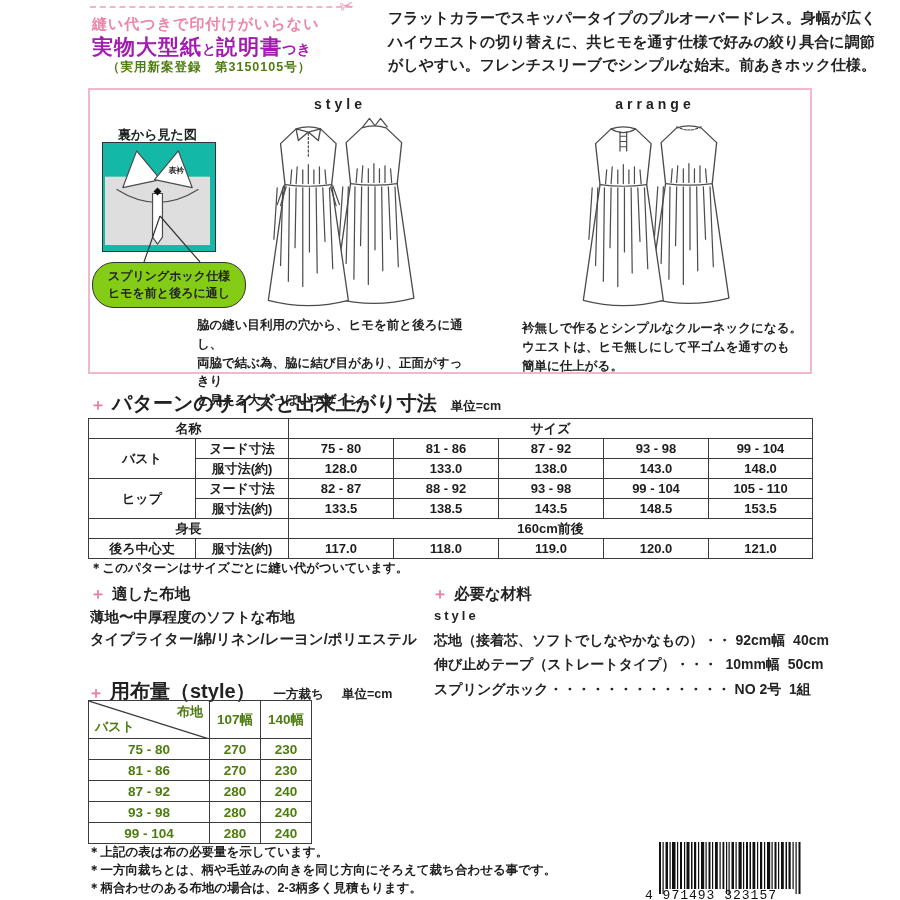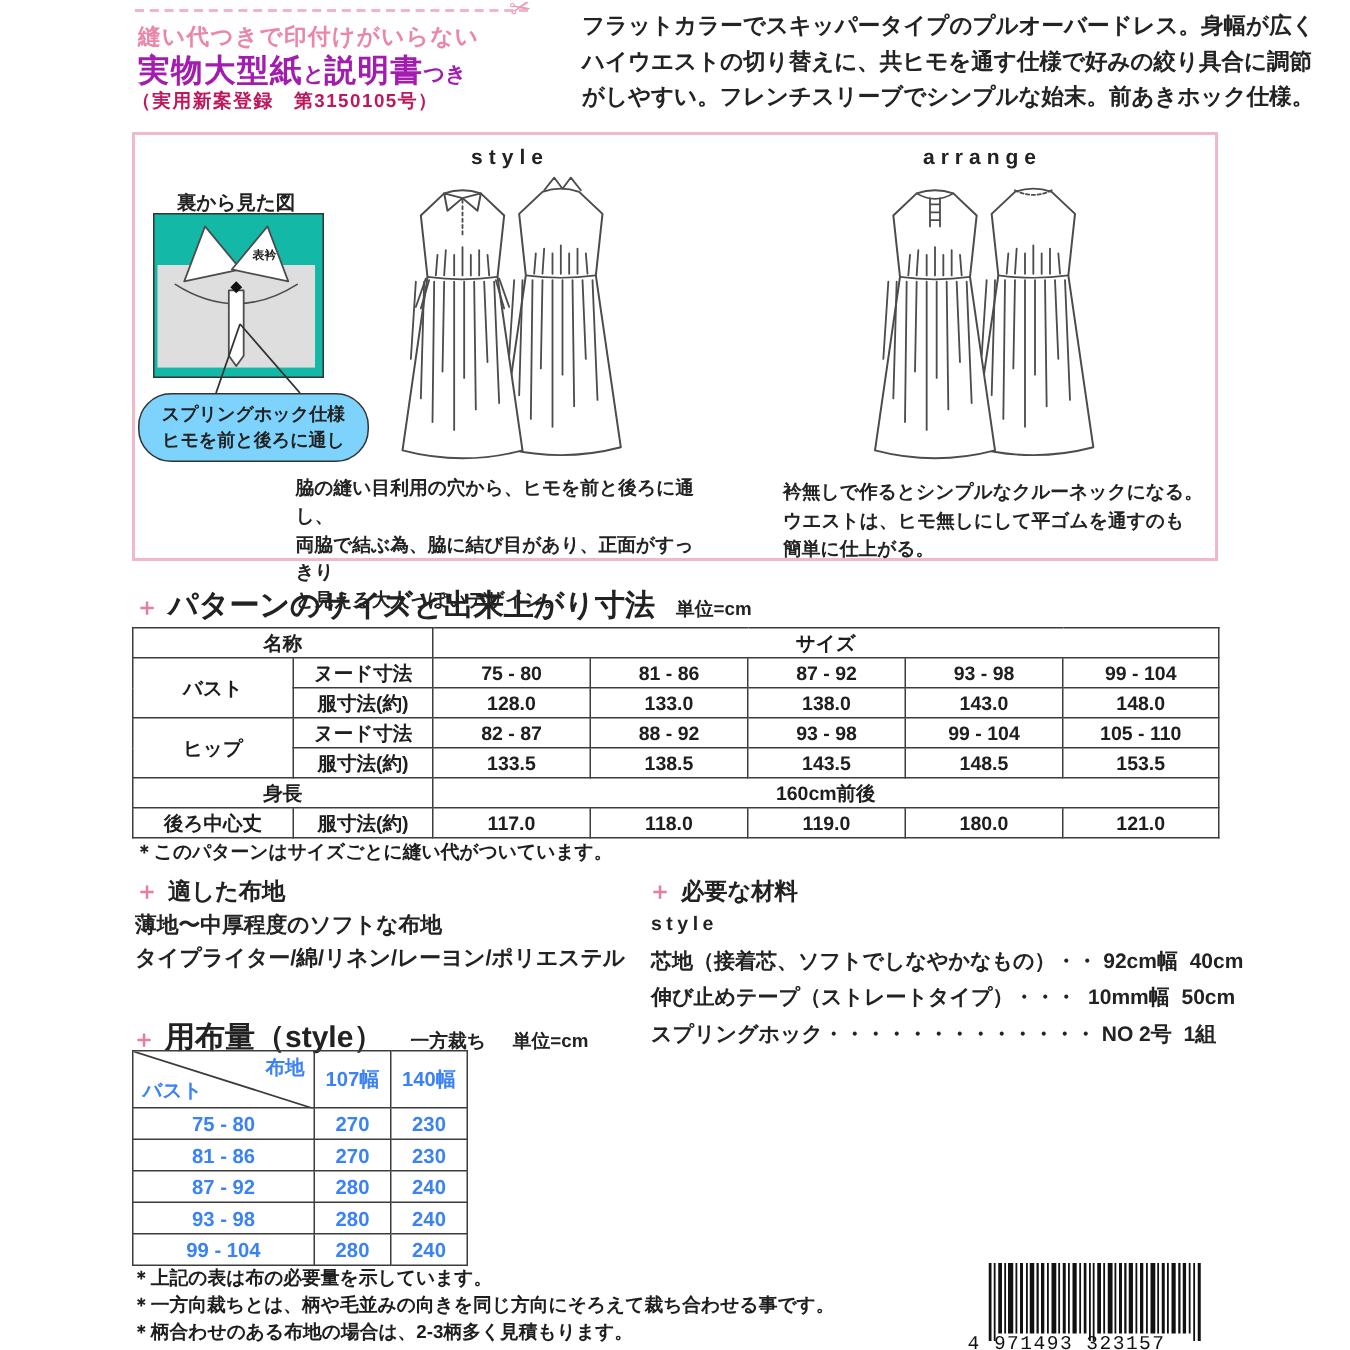--- a/index.html
+++ b/index.html
@@ -10,32 +10,32 @@
     font-weight:600;
   }
   .abs{position:absolute;}
   
   .stamp-dash{left:90px;top:6px;width:262px;border-top:2px dashed #f3b4ca;}
   .scissors{left:340px;top:-4px;color:#ee9ab5;font-size:17px;transform:rotate(-12deg);font-weight:400;}
   .stamp-l1{left:92px;top:15px;font-size:15px;color:#ec86a8;letter-spacing:1px;}
   .stamp-l2{left:92px;top:33px;color:#a21caf;}
   .stamp-l2 .big{font-size:21px;letter-spacing:1px;}
   .stamp-l2 .small{font-size:14px;}
-  .stamp-l3{left:88px;top:59px;font-size:12.5px;color:#be185d;letter-spacing:1px;}
+  .stamp-l3{left:107px;top:59px;font-size:12.5px;color:#4d7c0f;letter-spacing:1px;}
   
   .intro{left:388px;top:6px;width:505px;font-size:15px;line-height:1.58;color:#232323;}
   
   .style-box{left:88px;top:88px;width:720px;height:282px;border:2px solid #f0b9c9;background:#fff;}
   .sb-title{top:6px;font-size:14px;letter-spacing:4px;text-align:center;color:#222;}
   .sb-title.style{left:125px;width:250px;}
   .sb-title.arrange{left:440px;width:250px;}
   .bv-label{left:28px;top:36px;font-size:13px;color:#222;}
   .collar-box{left:12px;top:52px;width:112px;height:108px;border:1.5px solid #333;background:#14b8a6;}
   .bubble{left:2px;top:172px;width:152px;height:44px;border:1.5px solid #333;border-radius:22px;
-          background:#7dd3fc;z-index:2;display:flex;flex-direction:column;justify-content:center;
+          background:#84cc16;z-index:2;display:flex;flex-direction:column;justify-content:center;
           align-items:center;font-size:12px;line-height:1.45;color:#222;}
   .caption{font-size:12.5px;line-height:1.5;color:#232323;}
   .caption.style{left:107px;top:226px;width:268px;}
   .caption.arrange{left:432px;top:229px;width:285px;}
   .lineart{stroke:#4c4c4c;fill:none;stroke-width:1.1;stroke-linecap:round;stroke-linejoin:round;}
   .lineart-fill{stroke:#4c4c4c;fill:#ffffff;stroke-width:1.2;stroke-linejoin:round;}
   
   .sec-title{display:flex;align-items:baseline;color:#222;}
   .sec-title .plus{color:#e87ca1;font-size:16px;font-weight:700;margin-right:6px;}
   .sec-title .t{font-size:20px;font-weight:700;}
@@ -52,21 +52,21 @@
   .fabric-lines{left:90px;top:606px;width:345px;font-size:14.5px;line-height:1.52;color:#232323;}
   .materials-title{left:432px;top:584px;}
   .materials-sub{left:434px;top:608px;font-size:13px;letter-spacing:3px;color:#222;font-weight:700;}
   .materials-items{left:434px;top:628px;width:435px;font-size:14px;line-height:1.74;color:#232323;}
   .materials-items .row{white-space:nowrap;}
   
   .yard-title{left:88px;top:678px;}
   .yard-title .note2{font-size:12.5px;margin-left:18px;font-weight:700;}
   .yard-table{left:88px;top:700px;}
   .yard-table td{border:1.2px solid #3c3c3c;text-align:center;font-size:13.5px;
-                 color:#3b82f6;font-weight:600;padding:0;}
+                 color:#4d7c0f;font-weight:600;padding:0;}
   .yard-table .hdr{height:38px;}
   .yard-table .data{height:21px;}
   .diag-cell{position:relative;width:120px;}
   .diag-cell svg{position:absolute;left:0;top:0;}
   .diag-fabric{position:absolute;right:6px;top:2px;font-size:13px;}
   .diag-bust{position:absolute;left:6px;bottom:2px;font-size:13px;}
   
   .footnotes{left:88px;top:844px;font-size:12.5px;line-height:1.42;color:#1e1e1e;}
   
   .barcode{left:645px;top:842px;width:180px;height:58px;overflow:hidden;}
@@ -226,21 +226,21 @@
   <tr>
     <td colspan="2">身長</td>
     <td colspan="5">160cm前後</td>
   </tr>
   <tr>
     <td>後ろ中心丈</td>
     <td>服寸法(約)</td>
     <td>117.0</td>
     <td>118.0</td>
     <td>119.0</td>
-    <td>180.0</td>
+    <td>120.0</td>
     <td>121.0</td>
   </tr>
 </tbody>
   </table>
 
 <div class="abs size-note">＊このパターンはサイズごとに縫い代がついています。</div>
 
 <div class="abs sec-title fabric-title">
   <span class="plus">＋</span>
   <span class="t" style="font-size:15.5px">適した布地</span>

